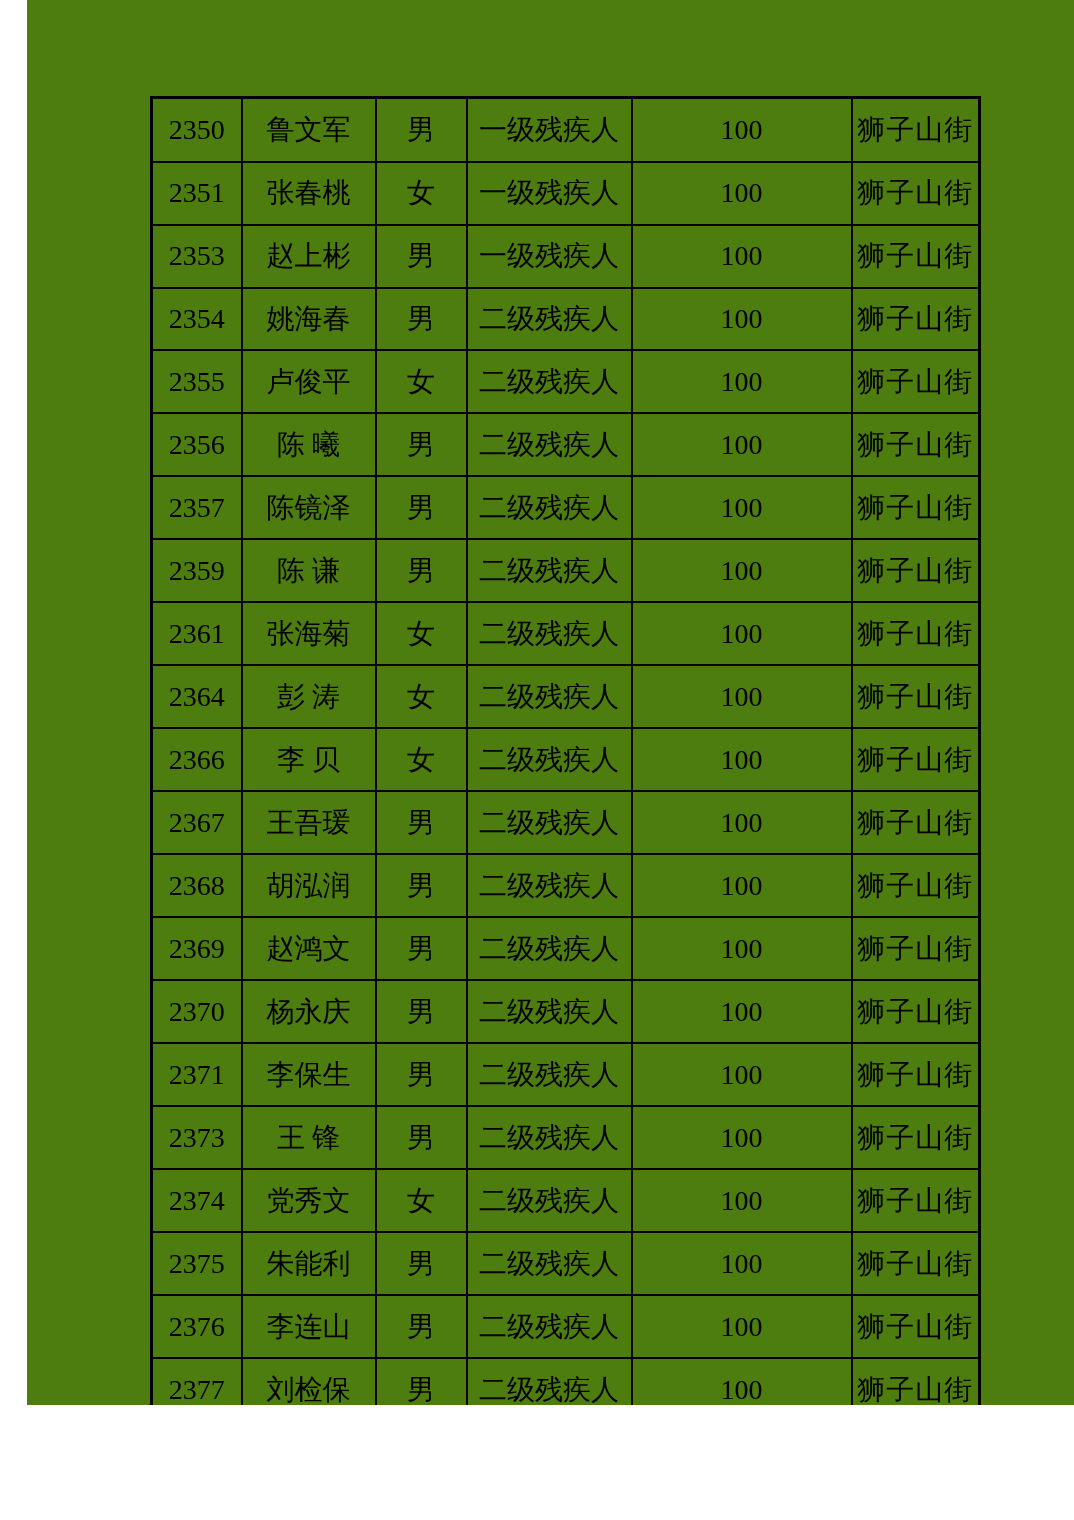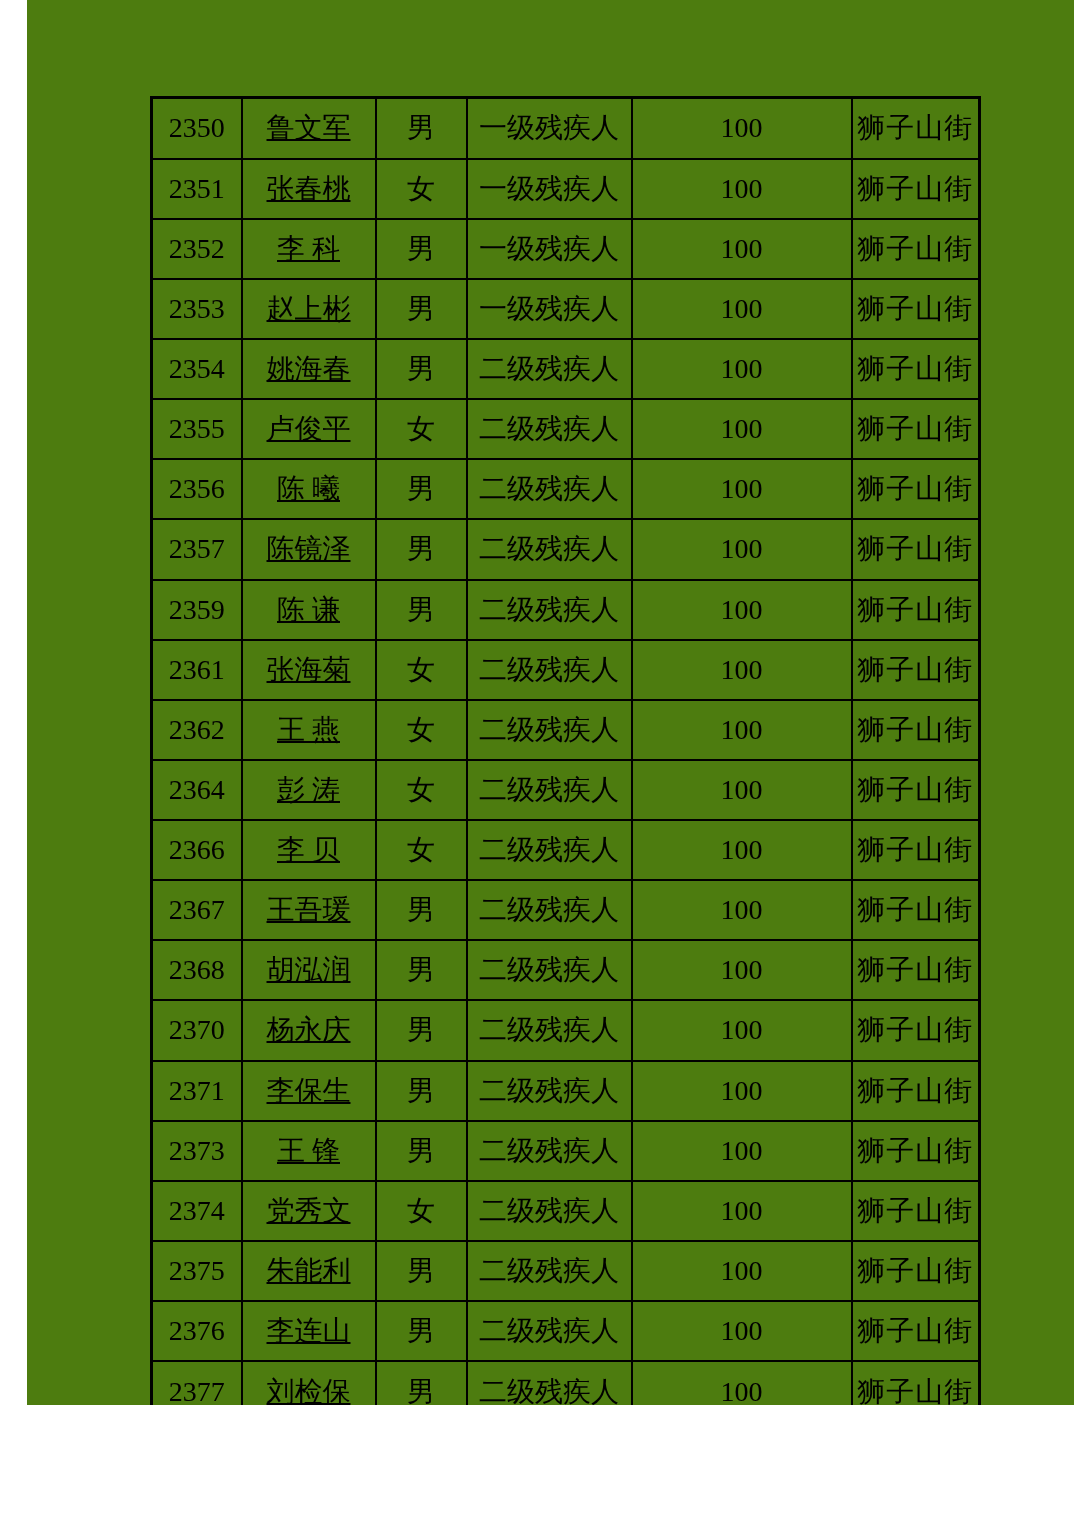--- a/index.html
+++ b/index.html
@@ -22,21 +22,21 @@
   table.roster td{
     border:2px solid #000;
     text-align:center;
     vertical-align:middle;
     font-size:28px;
     line-height:1;
     color:#000;
     padding:0;
     overflow:hidden;
   }
-  td.col-name{white-space:pre;text-decoration:underline;}
+  td.col-name{white-space:pre;}
   td.col-street{letter-spacing:1px;}
 </style>
 </head>
 <body>
 
 <div class="page">
   <table class="roster">
     <colgroup>
       <col style="width:90px">
       <col style="width:134px">
@@ -56,28 +56,20 @@
         </tr>
         <tr>
           <td class="col-id">2351</td>
           <td class="col-name">张春桃</td>
           <td class="col-gender">女</td>
           <td class="col-category">一级残疾人</td>
           <td class="col-amount">100</td>
           <td class="col-street">狮子山街</td>
         </tr>
         <tr>
-          <td class="col-id">2352</td>
-          <td class="col-name">李 科</td>
-          <td class="col-gender">男</td>
-          <td class="col-category">一级残疾人</td>
-          <td class="col-amount">100</td>
-          <td class="col-street">狮子山街</td>
-        </tr>
-        <tr>
           <td class="col-id">2353</td>
           <td class="col-name">赵上彬</td>
           <td class="col-gender">男</td>
           <td class="col-category">一级残疾人</td>
           <td class="col-amount">100</td>
           <td class="col-street">狮子山街</td>
         </tr>
         <tr>
           <td class="col-id">2354</td>
           <td class="col-name">姚海春</td>
@@ -120,28 +112,20 @@
         </tr>
         <tr>
           <td class="col-id">2361</td>
           <td class="col-name">张海菊</td>
           <td class="col-gender">女</td>
           <td class="col-category">二级残疾人</td>
           <td class="col-amount">100</td>
           <td class="col-street">狮子山街</td>
         </tr>
         <tr>
-          <td class="col-id">2362</td>
-          <td class="col-name">王 燕</td>
-          <td class="col-gender">女</td>
-          <td class="col-category">二级残疾人</td>
-          <td class="col-amount">100</td>
-          <td class="col-street">狮子山街</td>
-        </tr>
-        <tr>
           <td class="col-id">2364</td>
           <td class="col-name">彭 涛</td>
           <td class="col-gender">女</td>
           <td class="col-category">二级残疾人</td>
           <td class="col-amount">100</td>
           <td class="col-street">狮子山街</td>
         </tr>
         <tr>
           <td class="col-id">2366</td>
           <td class="col-name">李 贝</td>
@@ -154,20 +138,28 @@
           <td class="col-id">2367</td>
           <td class="col-name">王吾瑗</td>
           <td class="col-gender">男</td>
           <td class="col-category">二级残疾人</td>
           <td class="col-amount">100</td>
           <td class="col-street">狮子山街</td>
         </tr>
         <tr>
           <td class="col-id">2368</td>
           <td class="col-name">胡泓润</td>
+          <td class="col-gender">男</td>
+          <td class="col-category">二级残疾人</td>
+          <td class="col-amount">100</td>
+          <td class="col-street">狮子山街</td>
+        </tr>
+        <tr>
+          <td class="col-id">2369</td>
+          <td class="col-name">赵鸿文</td>
           <td class="col-gender">男</td>
           <td class="col-category">二级残疾人</td>
           <td class="col-amount">100</td>
           <td class="col-street">狮子山街</td>
         </tr>
         <tr>
           <td class="col-id">2370</td>
           <td class="col-name">杨永庆</td>
           <td class="col-gender">男</td>
           <td class="col-category">二级残疾人</td>

